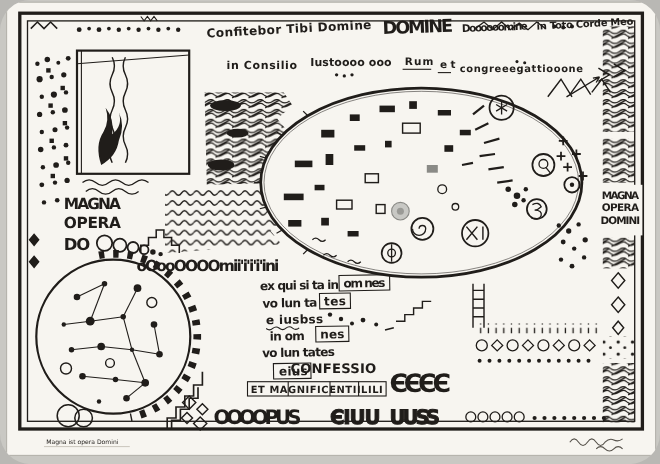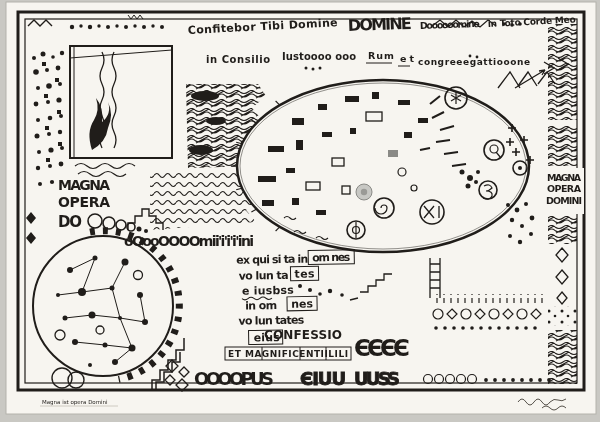--- a/index.html
+++ b/index.html
@@ -1,17 +1,17 @@
 <!DOCTYPE html>
 <html><head>
 <meta charset="utf-8">
 <style>
   html,body{margin:0;padding:0;background:#b9b8b4;}
   .stage{width:600px;height:422px;position:relative;overflow:hidden;
-         font-family:"DejaVu Sans", sans-serif;}
+         font-family:"DejaVu Sans", sans-serif;border-radius:28px;}
   svg{display:block;}
   text{fill:#201d1a;}
 </style>
 </head>
 <body>
 
 <div class="stage">
 <svg width="600" height="422" viewBox="0 0 600 422">
   <defs>
     <pattern id="scrib" width="15" height="9" patternUnits="userSpaceOnUse">

